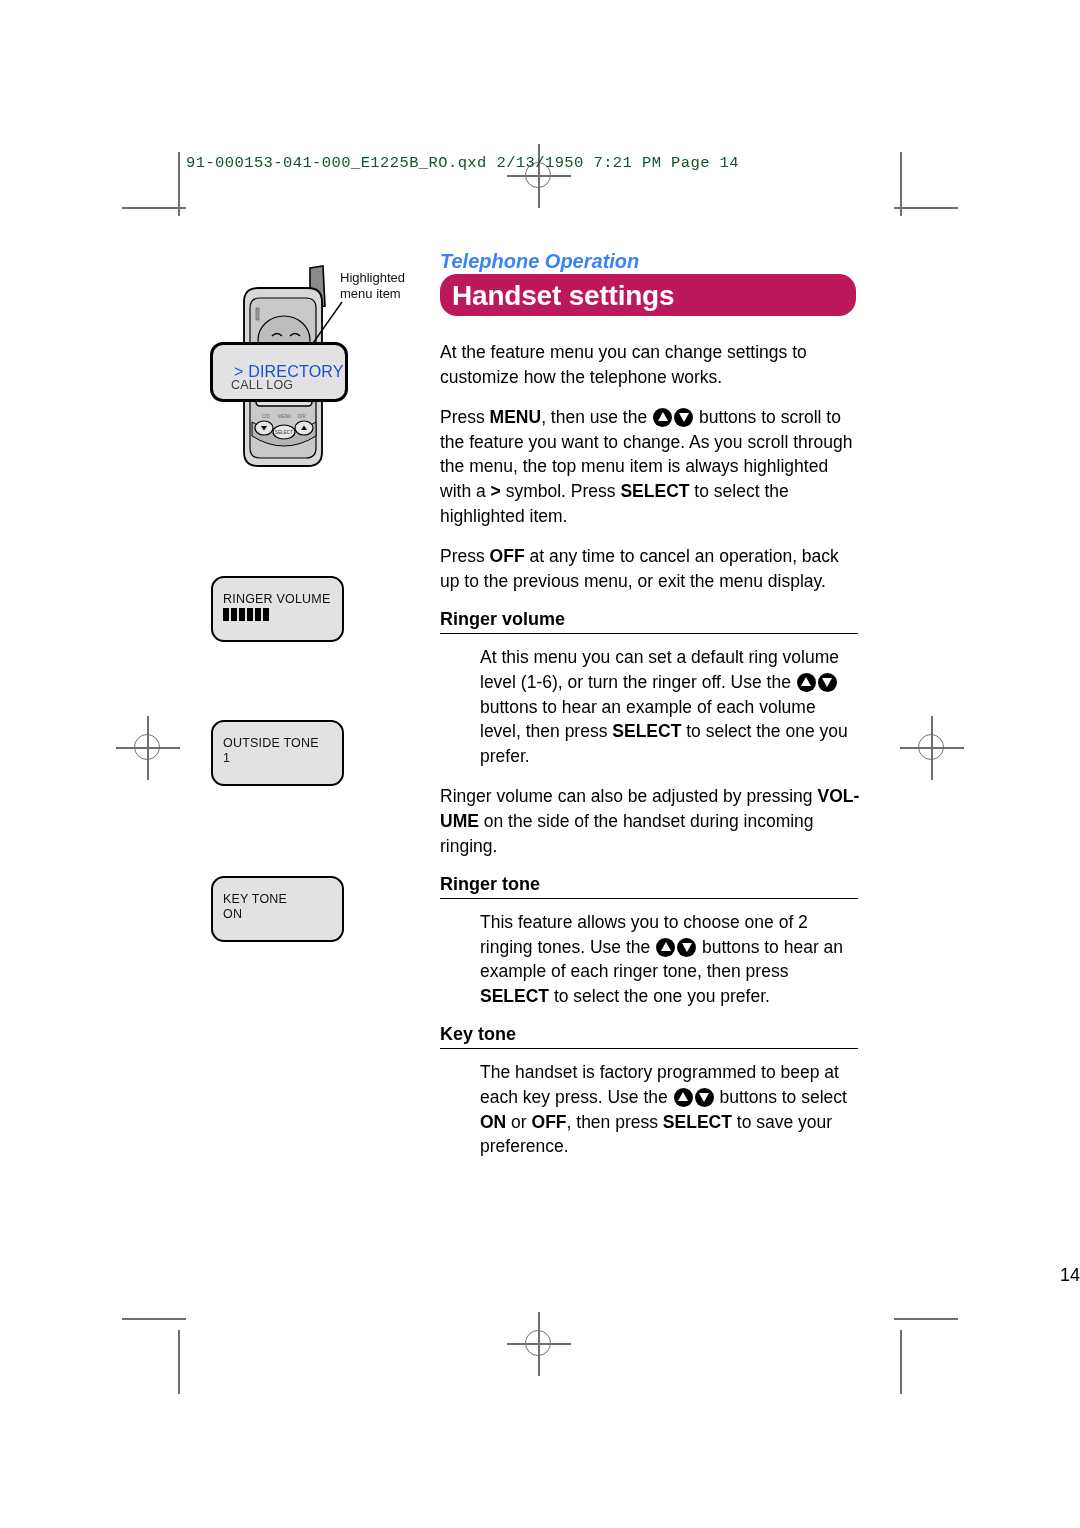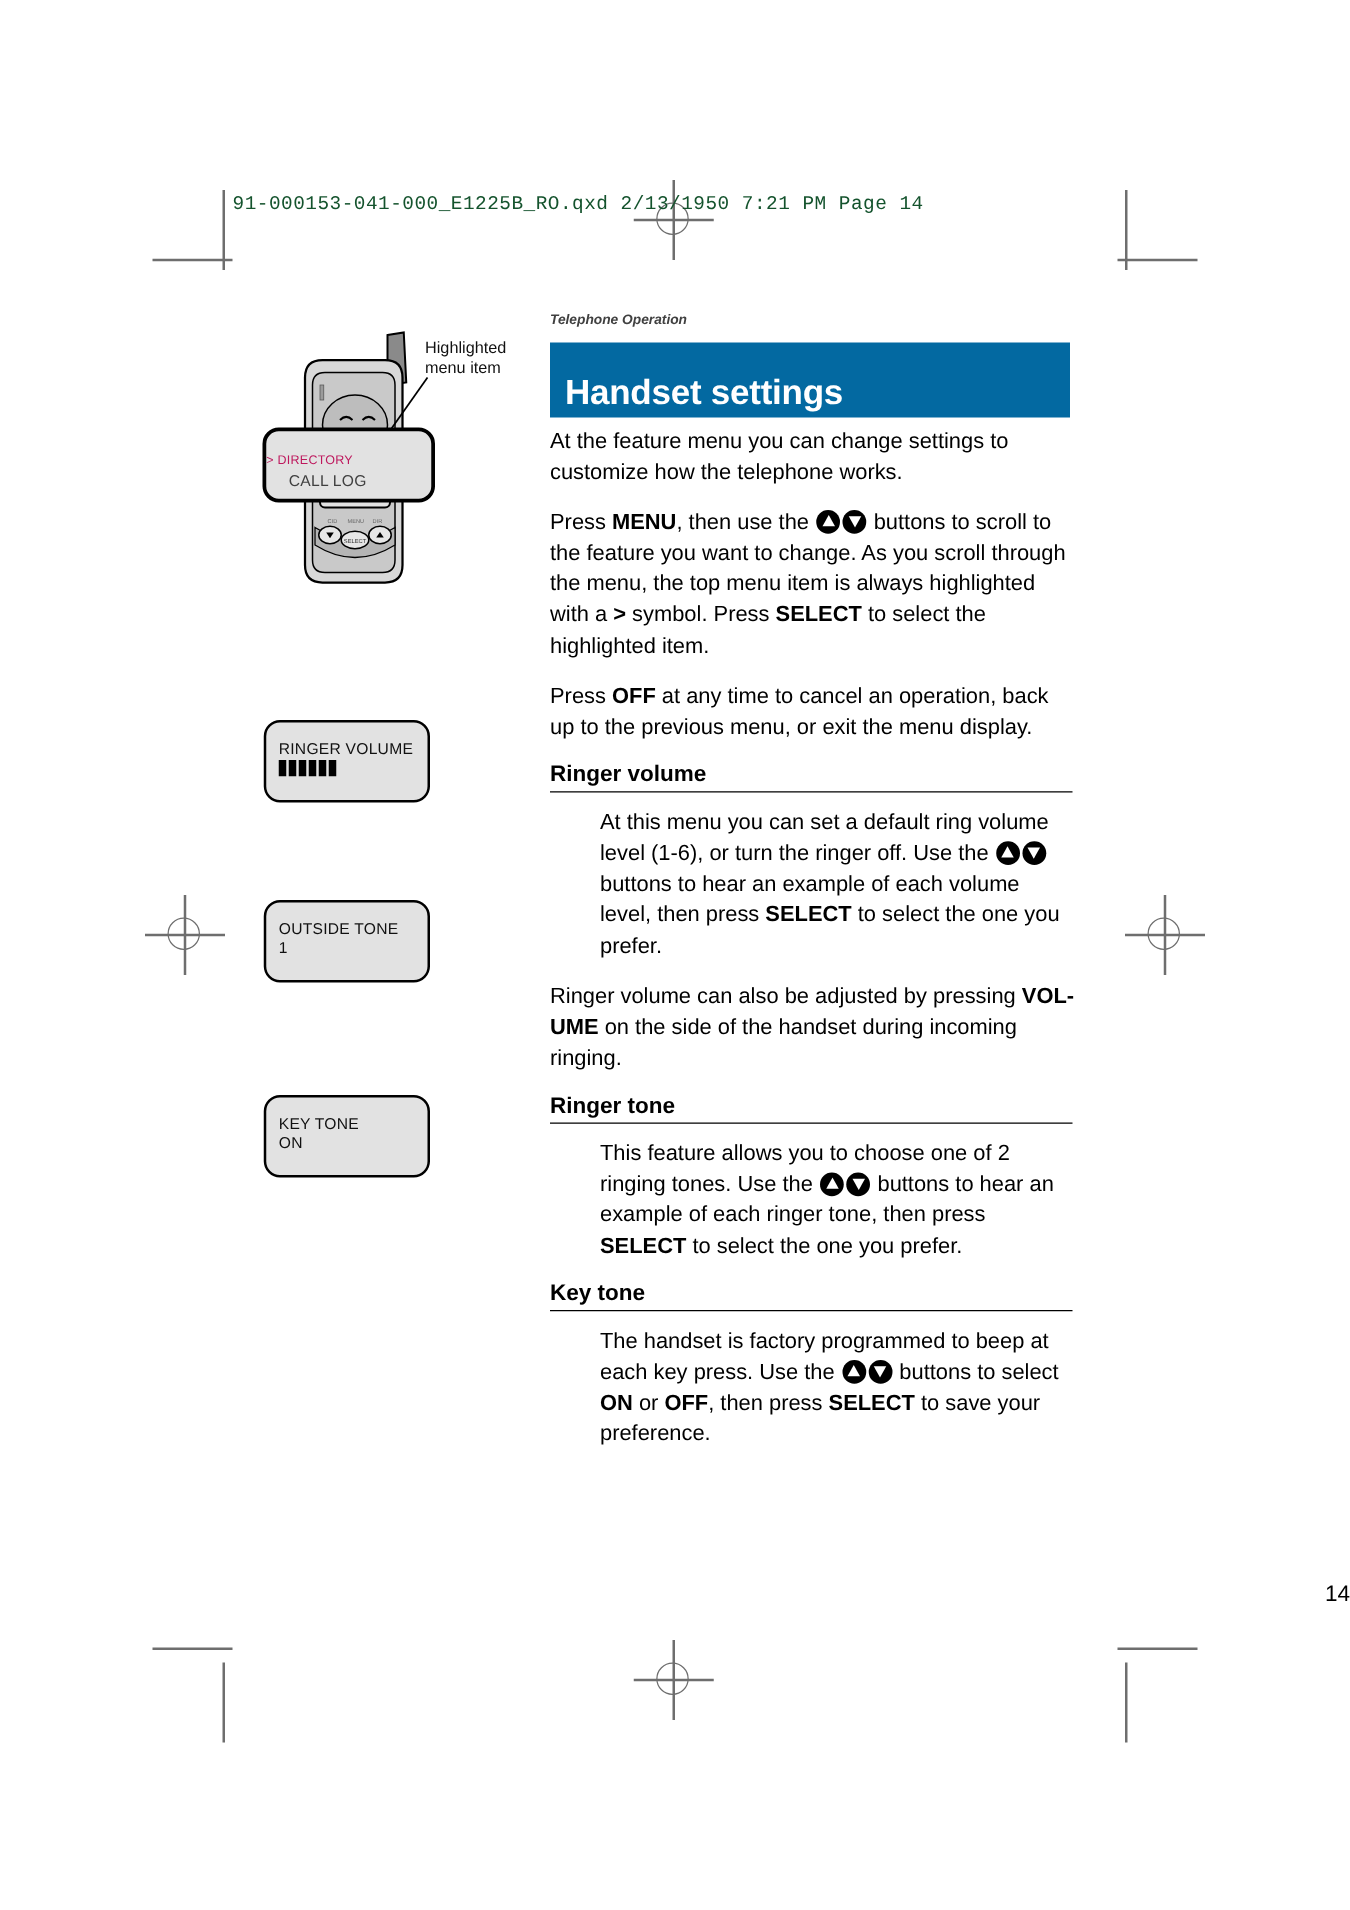--- a/index.html
+++ b/index.html
@@ -47,34 +47,35 @@
     letter-spacing: 0.4px;
     color: #14532d;
     white-space: nowrap;
   }
 
   
   .running-head {
     position: absolute;
     left: 440px;
     top: 250px;
-    font-size: 11px;
+    font-size: 20px;
     font-style: italic;
     font-weight: bold;
-    color: #404040;
+    color: #3b82f6;
   }
 
   
   .title-bar {
     position: absolute;
     left: 440px;
     top: 274px;
     width: 416px;
-    height: 60px;
-    background: #0369a1;
+    height: 42px;
+    background: #be185d;
+    border-radius: 17px;
   }
   .title-bar .title-text {
     position: absolute;
     left: 12px;
     bottom: 4px;
     color: #fff;
     font-size: 28px;
     font-weight: bold;
     letter-spacing: -0.2px;
   }
@@ -158,22 +159,22 @@
     left: 4px;
     top: 84px;
     width: 138px;
     height: 60px;
     background: #e2e2e2;
     border: 3px solid #000;
     border-radius: 13px;
     box-sizing: border-box;
   }
   .lcd-callout .l1 {
-    position: absolute; left: 0; top: 18px;
-    font-size: 10px; letter-spacing: 0.2px; color: #be185d;
+    position: absolute; left: 21px; top: 18px;
+    font-size: 16px; letter-spacing: 0.2px; color: #1d4ed8;
   }
   .lcd-callout .l2 {
     position: absolute; left: 18px; top: 33px;
     font-size: 12.5px; letter-spacing: 0.2px; color: #404040;
   }
 
   
   .lcd {
     position: absolute;
     width: 133px;

